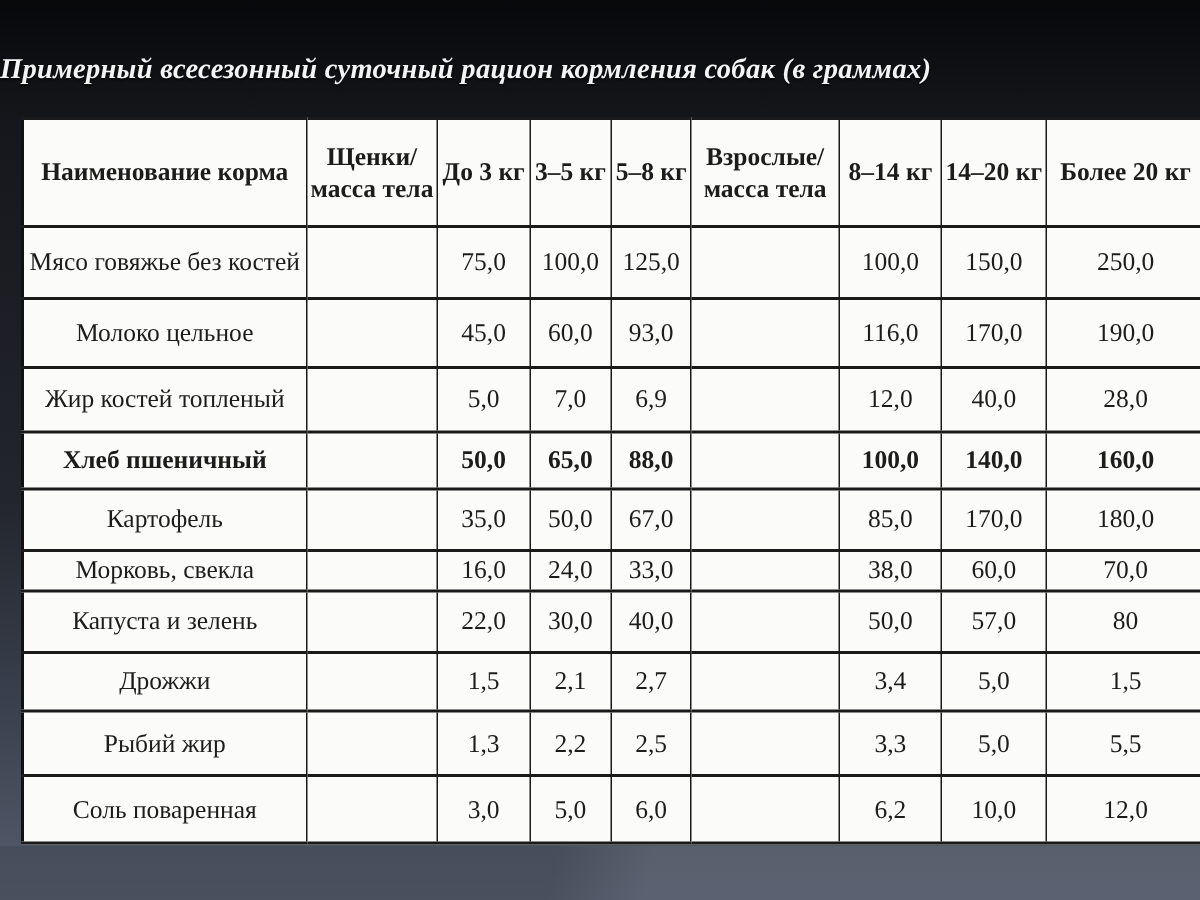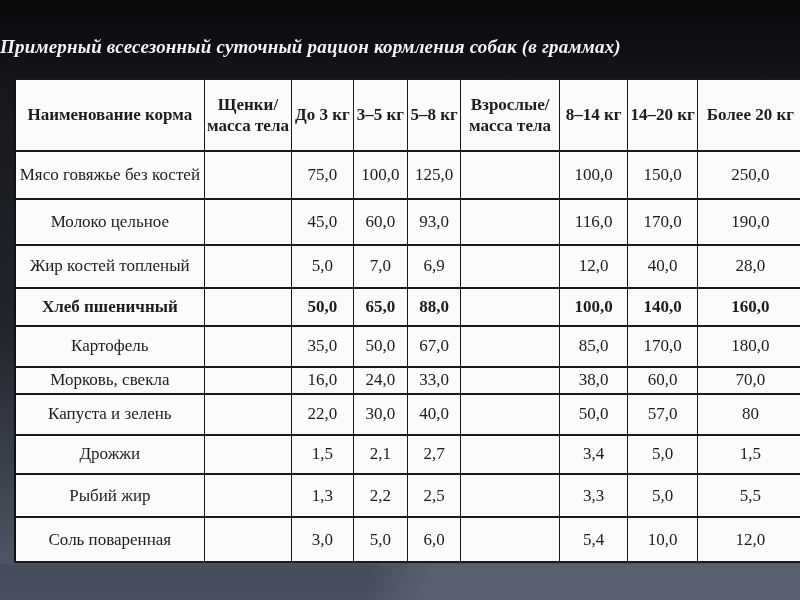--- a/index.html
+++ b/index.html
@@ -194,21 +194,21 @@
           <td>5,0</td>
           <td>5,5</td>
         </tr>
         <tr style="height: 42px;">
           <td class="food-name">Соль поваренная</td>
           <td></td>
           <td>3,0</td>
           <td>5,0</td>
           <td>6,0</td>
           <td></td>
-          <td>5,4</td>
+          <td>6,2</td>
           <td>10,0</td>
           <td>12,0</td>
         </tr>
       </tbody>
   </table>
 </div>
 
 <div class="bottom-streak"></div>
 
 </body></html>

